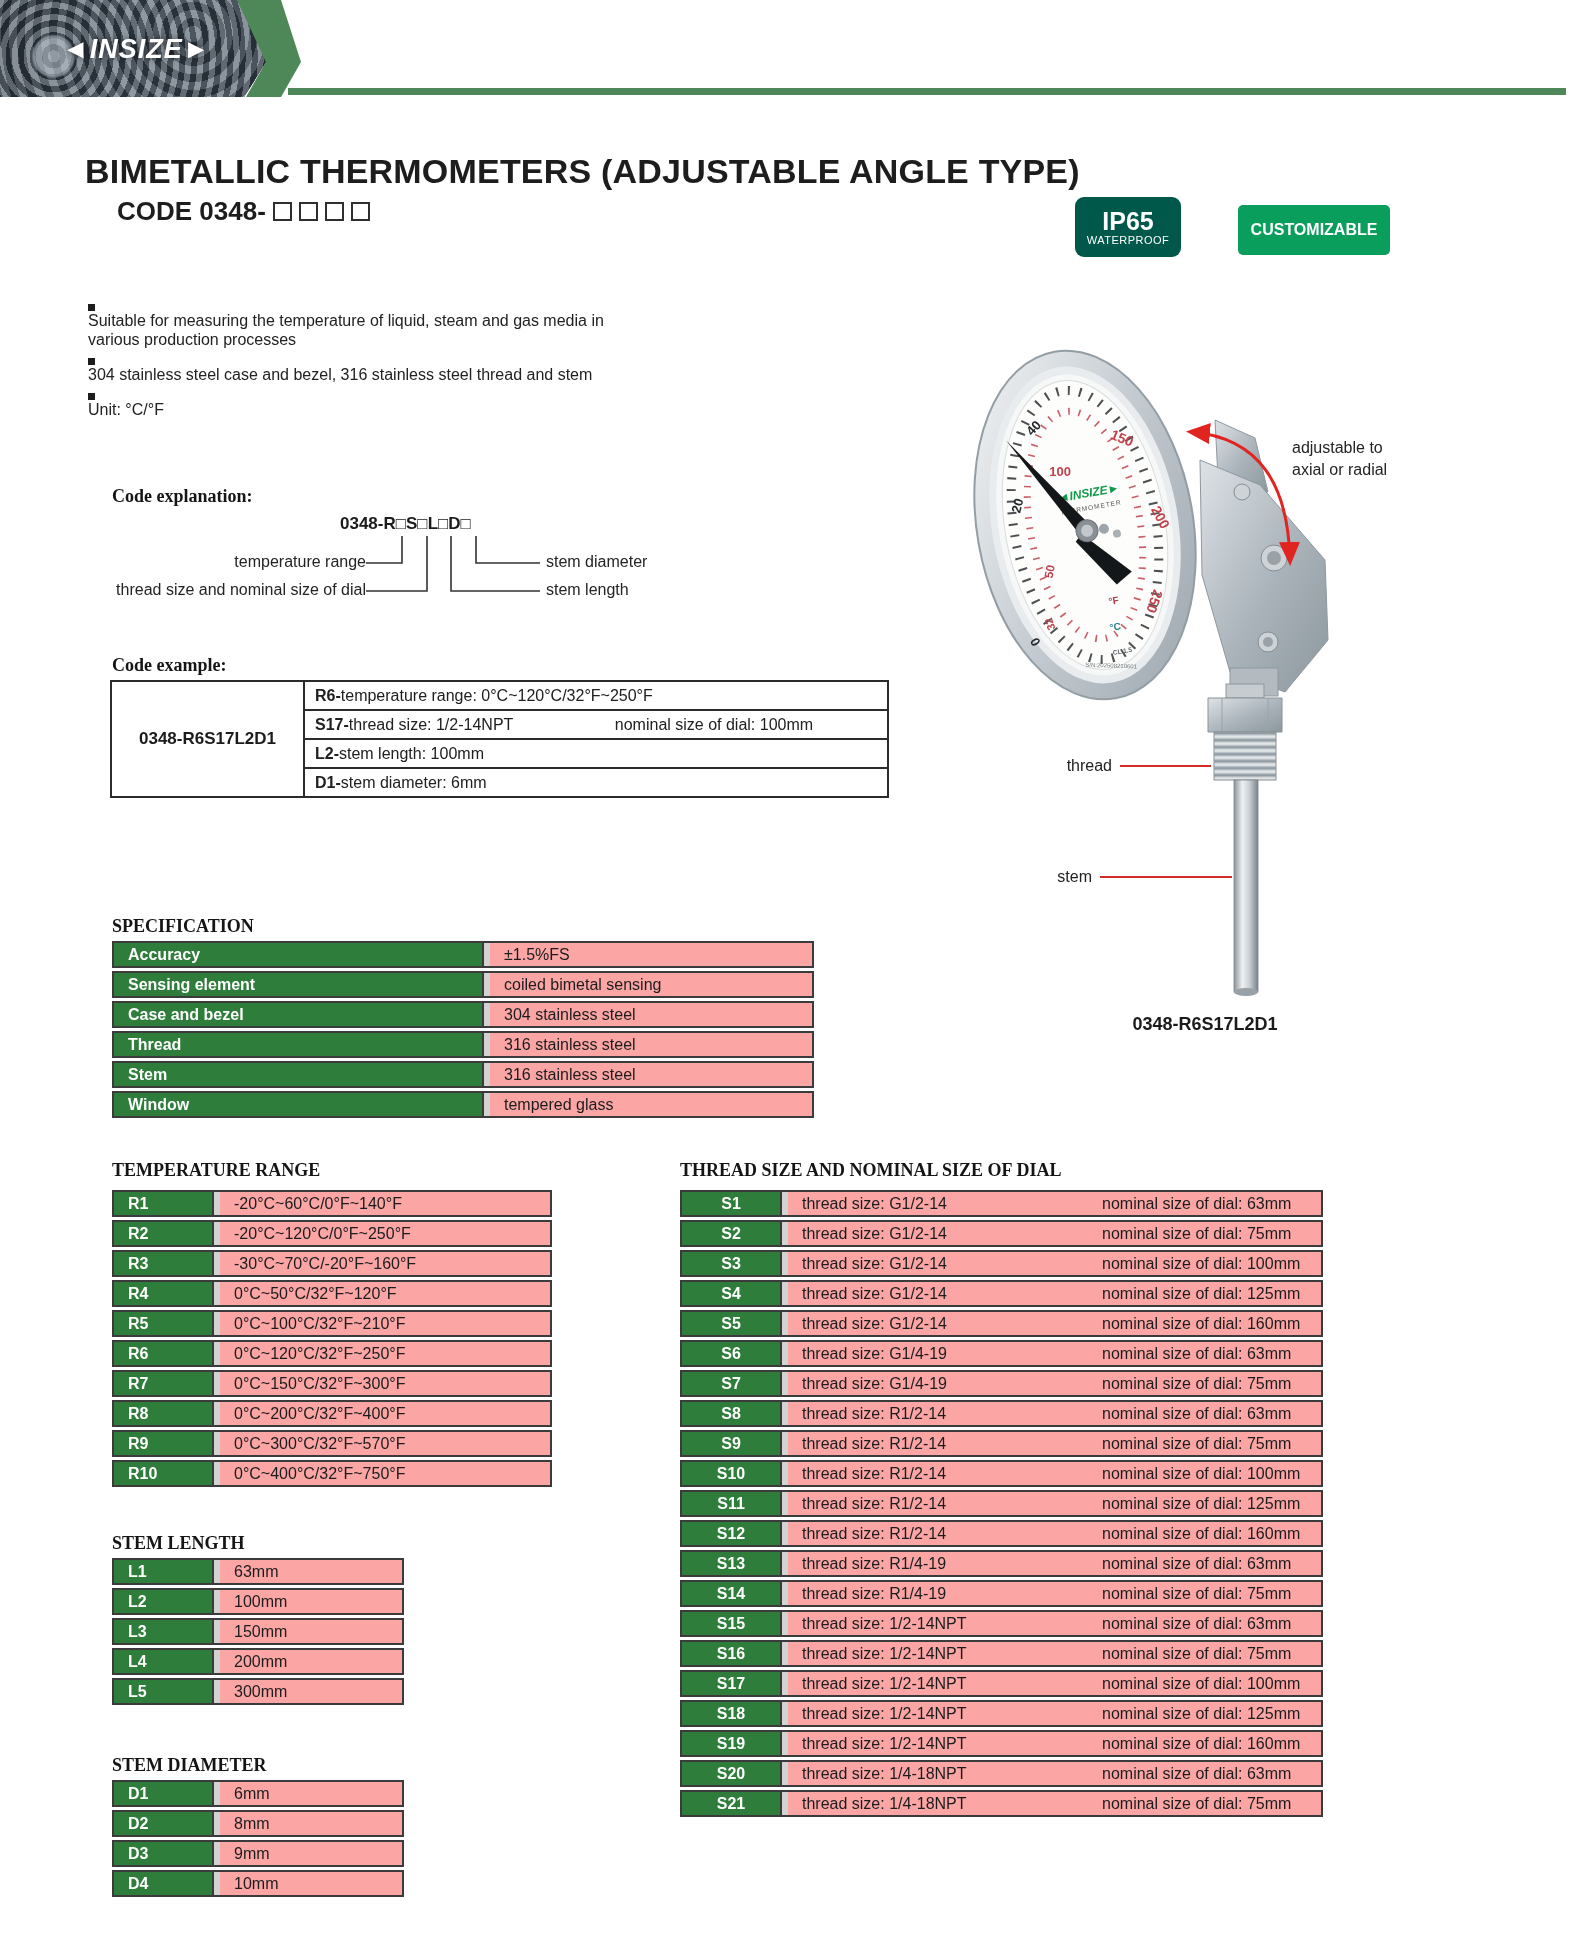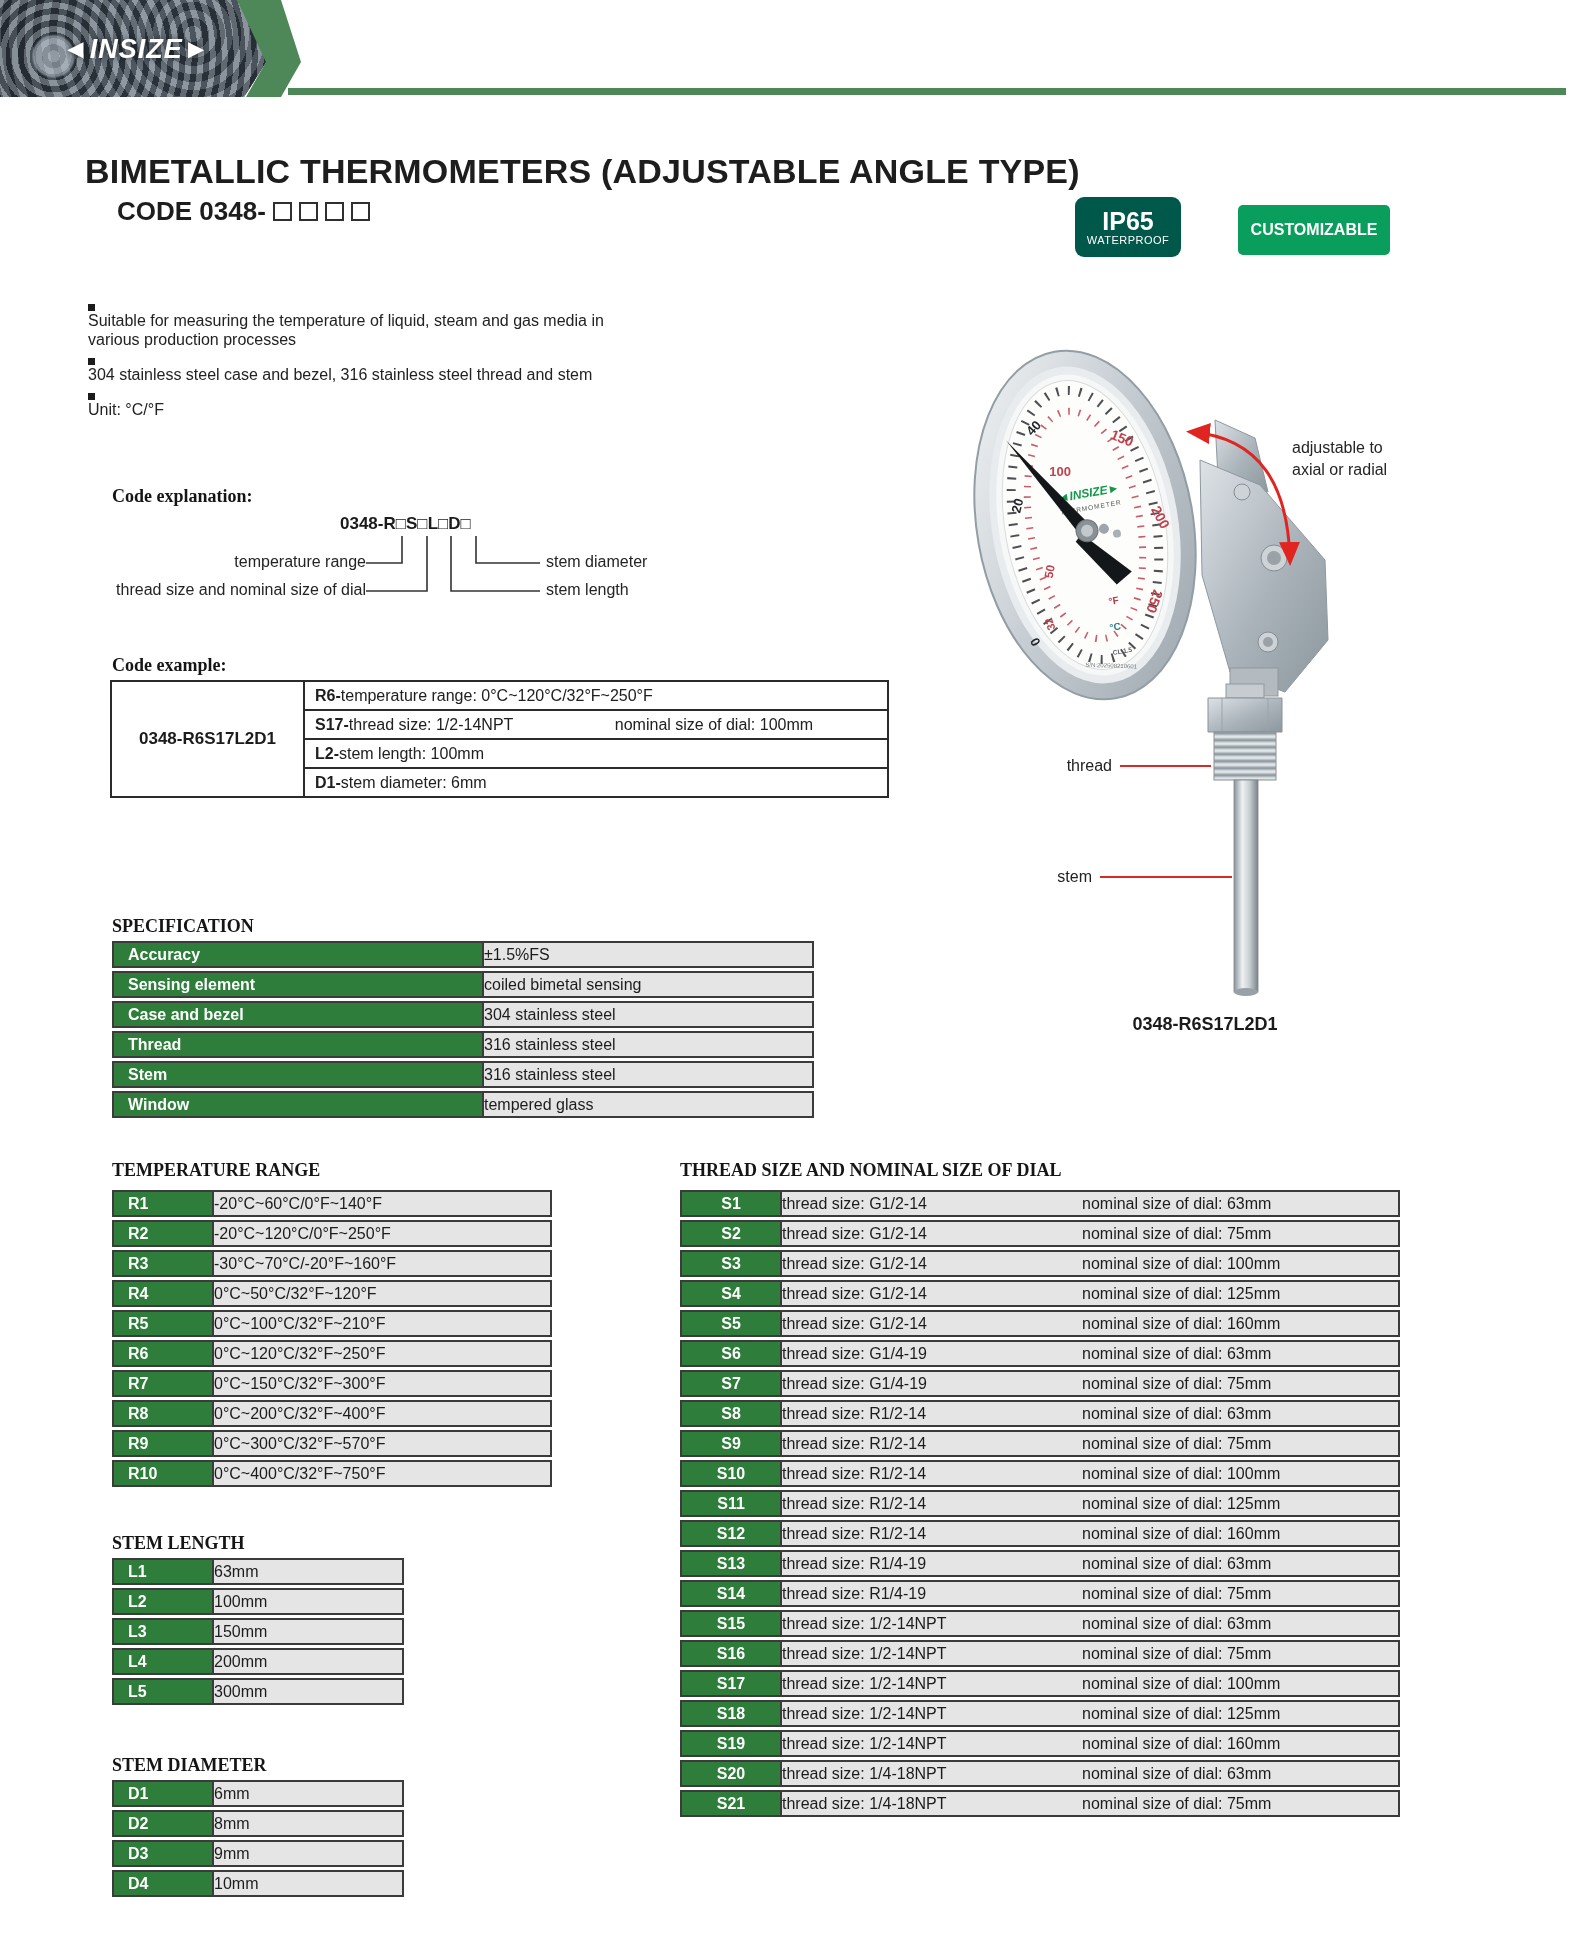--- a/index.html
+++ b/index.html
@@ -45,25 +45,25 @@
     font-weight:bold;font-size:17px;color:#1b1b1b;}
   .cex .rows{flex:1;}
   .cex .r{height:27px;border-bottom:2px solid #2b2b2b;display:flex;align-items:center;padding-left:10px;font-size:16px;color:#202020;}
   .cex .r:last-child{border-bottom:none;}
   .cex .b{font-weight:bold;}
   .cex .w1{display:inline-block;width:266px;}
   
   .tbl .trow{display:flex;height:27px;box-sizing:border-box;border:2px solid #3b3b3b;margin-bottom:3px;background:#d2d2d2;}
   .tbl .k{background:#2e7d3b;color:#fff;font-weight:bold;font-size:16px;display:flex;align-items:center;
     padding-left:14px;border-right:2px solid #3b3b3b;box-sizing:border-box;}
-  .tbl .v{background:#e5e5e5;color:#1c1c1c;font-size:16px;display:flex;align-items:center;flex:1;}
+  .tbl .v{background:#fca5a5;color:#1c1c1c;font-size:16px;display:flex;align-items:center;padding-left:14px;flex:1;margin-left:6px;}
   .spec{width:702px;} .spec .k{width:370px;}
   .temp{width:440px;} .temp .k{width:100px;}
   .stem{width:292px;} .stem .k{width:100px;}
-  .sdial{width:720px;} .sdial .k{width:100px;justify-content:center;padding-left:0;}
+  .sdial{width:643px;} .sdial .k{width:100px;justify-content:center;padding-left:0;}
   .sdial .t1{display:inline-block;width:300px;}
   
   .adj{left:1292px;top:437px;font-size:16px;color:#242424;line-height:22px;}
   .caption{left:1100px;top:1014px;width:210px;text-align:center;font-weight:bold;font-size:18px;color:#1b1b1b;}
   svg text{font-family:"Liberation Sans",sans-serif;}
 </style>
 </head>
 <body>
 
 <div id="page">

